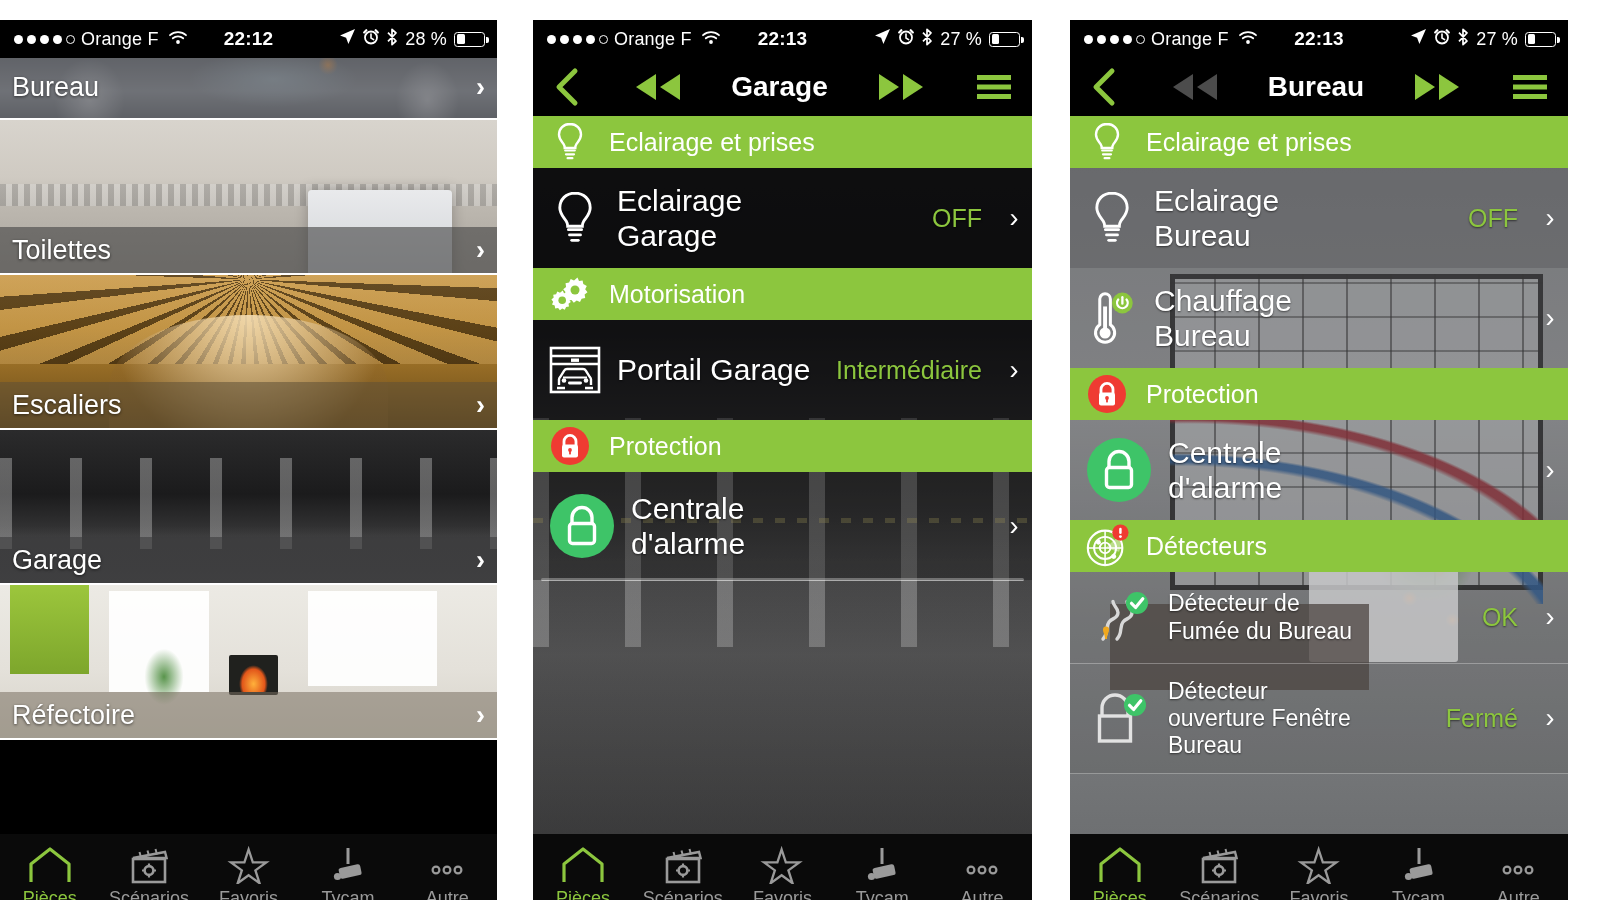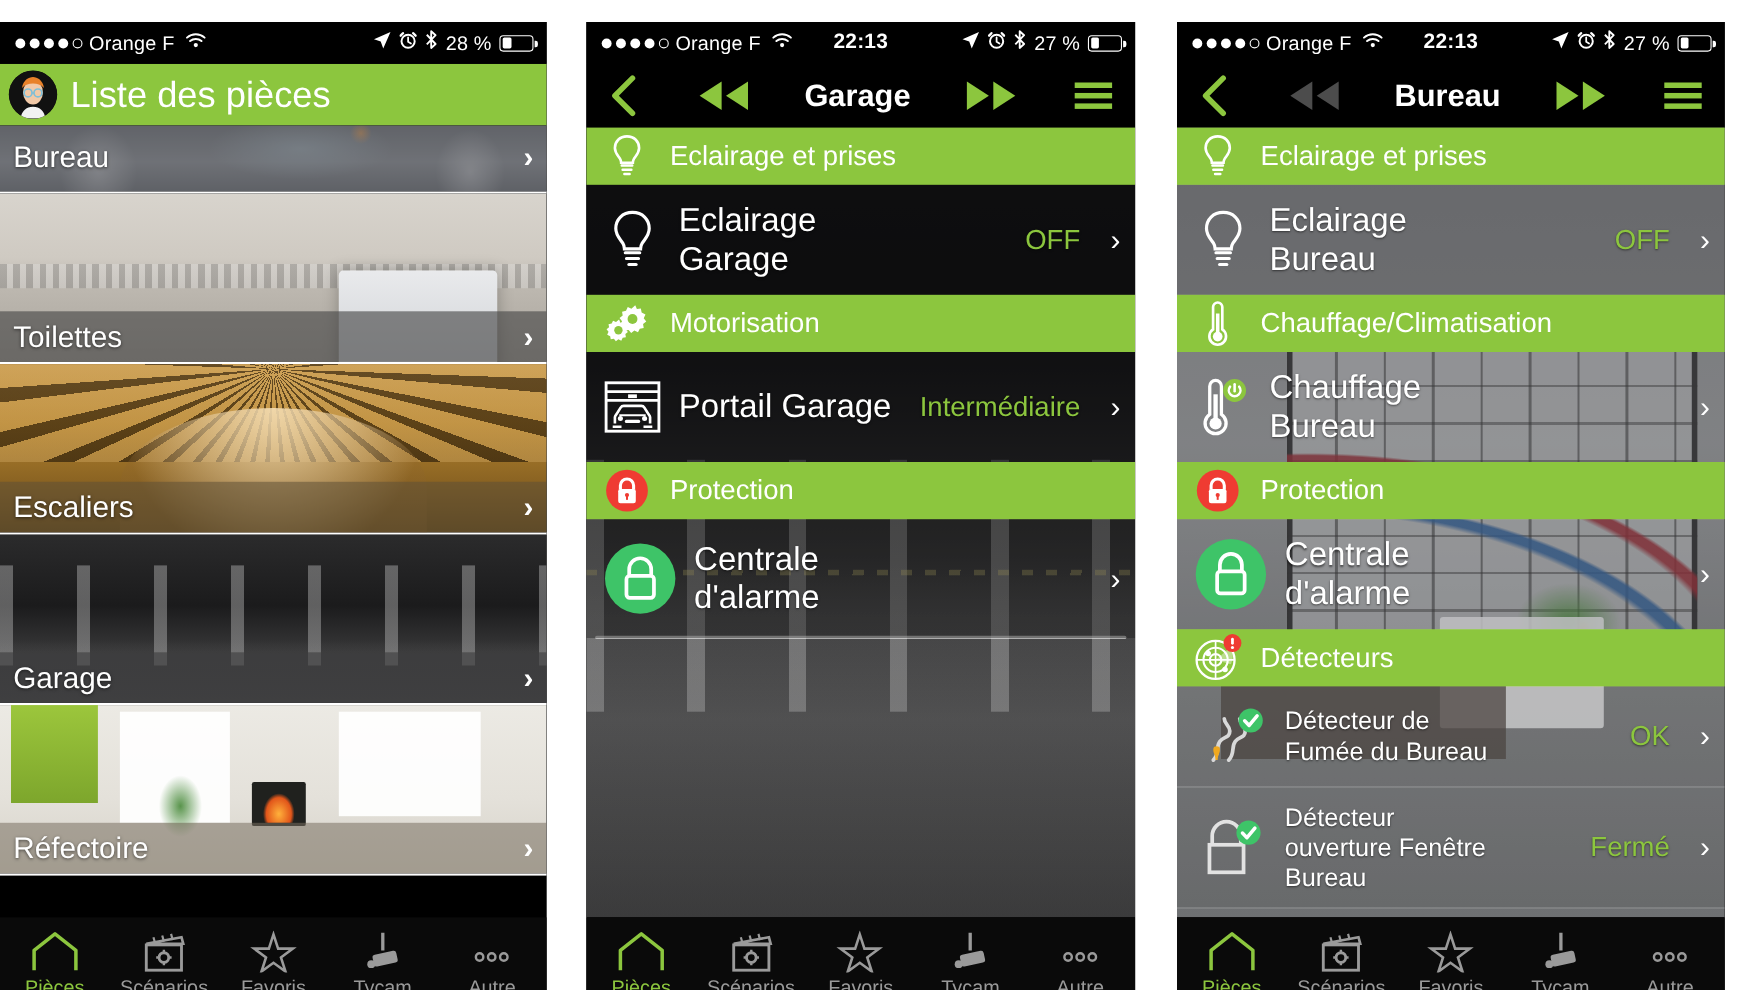--- a/index.html
+++ b/index.html
@@ -149,20 +149,21 @@
         <span class="wifi">
           <svg width="20" height="15" viewBox="0 0 20 15">
               <g fill="none" stroke="#fff" stroke-width="1.8" stroke-linecap="round">
             <path d="M2 5.2a12 12 0 0 1 16 0"></path>
                 <path d="M4.8 8.3a8 8 0 0 1 10.4 0"></path>
               </g>
             <circle cx="10" cy="12" r="1.9" fill="#fff"></circle>
             </svg>
         </span>
       </div>
+      <div class="sb-center">22:12</div>
       <div class="sb-right">
         <span>
           <svg width="17" height="17" viewBox="0 0 17 17">
               <path d="M16 1 1 7.6l6.1 2.2L9.4 16z" fill="#fff"></path>
             </svg>
         </span>
         <span>
           <svg width="16" height="17" viewBox="0 0 16 17">
               <circle cx="8" cy="9.5" r="6" fill="none" stroke="#fff" stroke-width="1.8"></circle>
           <path d="M8 6v4l2.6 1.6" stroke="#fff" stroke-width="1.6" fill="none" stroke-linecap="round"></path>
@@ -175,34 +176,20 @@
             </svg>
         </span>
         <span class="pct">28 %</span>
         <span class="batt">
             <i class="fill" style="width:8px"></i>
           </span>
       </div>
     </div>
 
 
-    <div class="liste-header">
-      <div class="avatar">
-        <svg width="44" height="44" viewBox="0 0 44 44">
-          <circle cx="22" cy="22" r="22" fill="#111"></circle>
-          <path d="M11 44c0-7 5-11 11-11s11 4 11 11z" fill="#f2f2f2"></path>
-          <ellipse cx="22" cy="20" rx="9" ry="11" fill="#f2c9a8"></ellipse>
-          <path d="M12 16c1-7 6-10 10-10s9 3 10 10c-3-3-6-4-10-4s-7 1-10 4z" fill="#e8812a"></path>
-          <circle cx="17.5" cy="20.5" r="3.6" fill="none" stroke="#7fbfd8" stroke-width="1.5"></circle>
-          <circle cx="26.5" cy="20.5" r="3.6" fill="none" stroke="#7fbfd8" stroke-width="1.5"></circle>
-          <path d="M21.1 20.5h1.8" stroke="#7fbfd8" stroke-width="1.3"></path>
-        </svg>
-      </div>
-      <div class="title">Liste des pièces</div>
-    </div>
 
     <div>
 
       <div class="room" style="height:62px">
         <div class="bg" style="background:
              linear-gradient(180deg,#6f7277 0%,#8e9196 55%,#6a6d72 100%);">
           <div class="art" style="background:
             radial-gradient(ellipse 120px 40px at 55% 35%, rgba(180,200,210,.55), transparent 70%),
             radial-gradient(ellipse 50px 60px at 18% 70%, rgba(230,230,232,.5), transparent 70%),
             radial-gradient(ellipse 45px 55px at 86% 70%, rgba(235,235,238,.5), transparent 70%),
@@ -662,30 +649,20 @@
             <path d="M12.2 29.5h9.6M13 33.3h8" stroke="#fff" stroke-width="2" stroke-linecap="round"></path>
             <path d="M14.6 37.2h4.8" stroke="#fff" stroke-width="2" stroke-linecap="round"></path>
             </svg>
         </span>
         <span class="dev-name" style="white-space:pre-line">Eclairage
 Bureau</span>
         <span class="dev-state">OFF</span>
         <span class="chev">›</span>
       </div>
 
-      <div class="cat-row">
-        <span class="cat-icon">
-          <svg width="30" height="46" viewBox="0 0 30 46">
-            <path d="M15 4a4.2 4.2 0 0 0-4.2 4.2v20.3a7.6 7.6 0 1 0 8.4 0V8.2A4.2 4.2 0 0 0 15 4z" fill="none" stroke="#fff" stroke-width="2.4"></path>
-            <circle cx="15" cy="35" r="4.4" fill="#fff"></circle>
-            <rect x="13.4" y="14" width="3.2" height="18" fill="#fff"></rect>
-            </svg>
-        </span>
-        <span class="cat-label">Chauffage/Climatisation</span>
-      </div>
 
       <div class="dev-row" style="background:rgba(80,80,82,.35)">
         <span class="dev-icon">
           <svg width="52" height="60" viewBox="0 0 42 52">
             <path d="M15 5a4.6 4.6 0 0 0-4.6 4.6v22.2a8.3 8.3 0 1 0 9.2 0V9.6A4.6 4.6 0 0 0 15 5z" fill="none" stroke="#fff" stroke-width="2.6"></path>
             <circle cx="15" cy="39" r="4.8" fill="#fff"></circle>
             <rect x="13.3" y="16" width="3.4" height="20" fill="#fff"></rect>
             <circle cx="30" cy="13" r="9" fill="#8cc63e"></circle>
             <path d="M30 8v5.6" stroke="#fff" stroke-width="2" stroke-linecap="round"></path>
             <path d="M26.4 10a4.6 4.6 0 1 0 7.2 0" fill="none" stroke="#fff" stroke-width="2" stroke-linecap="round"></path>

